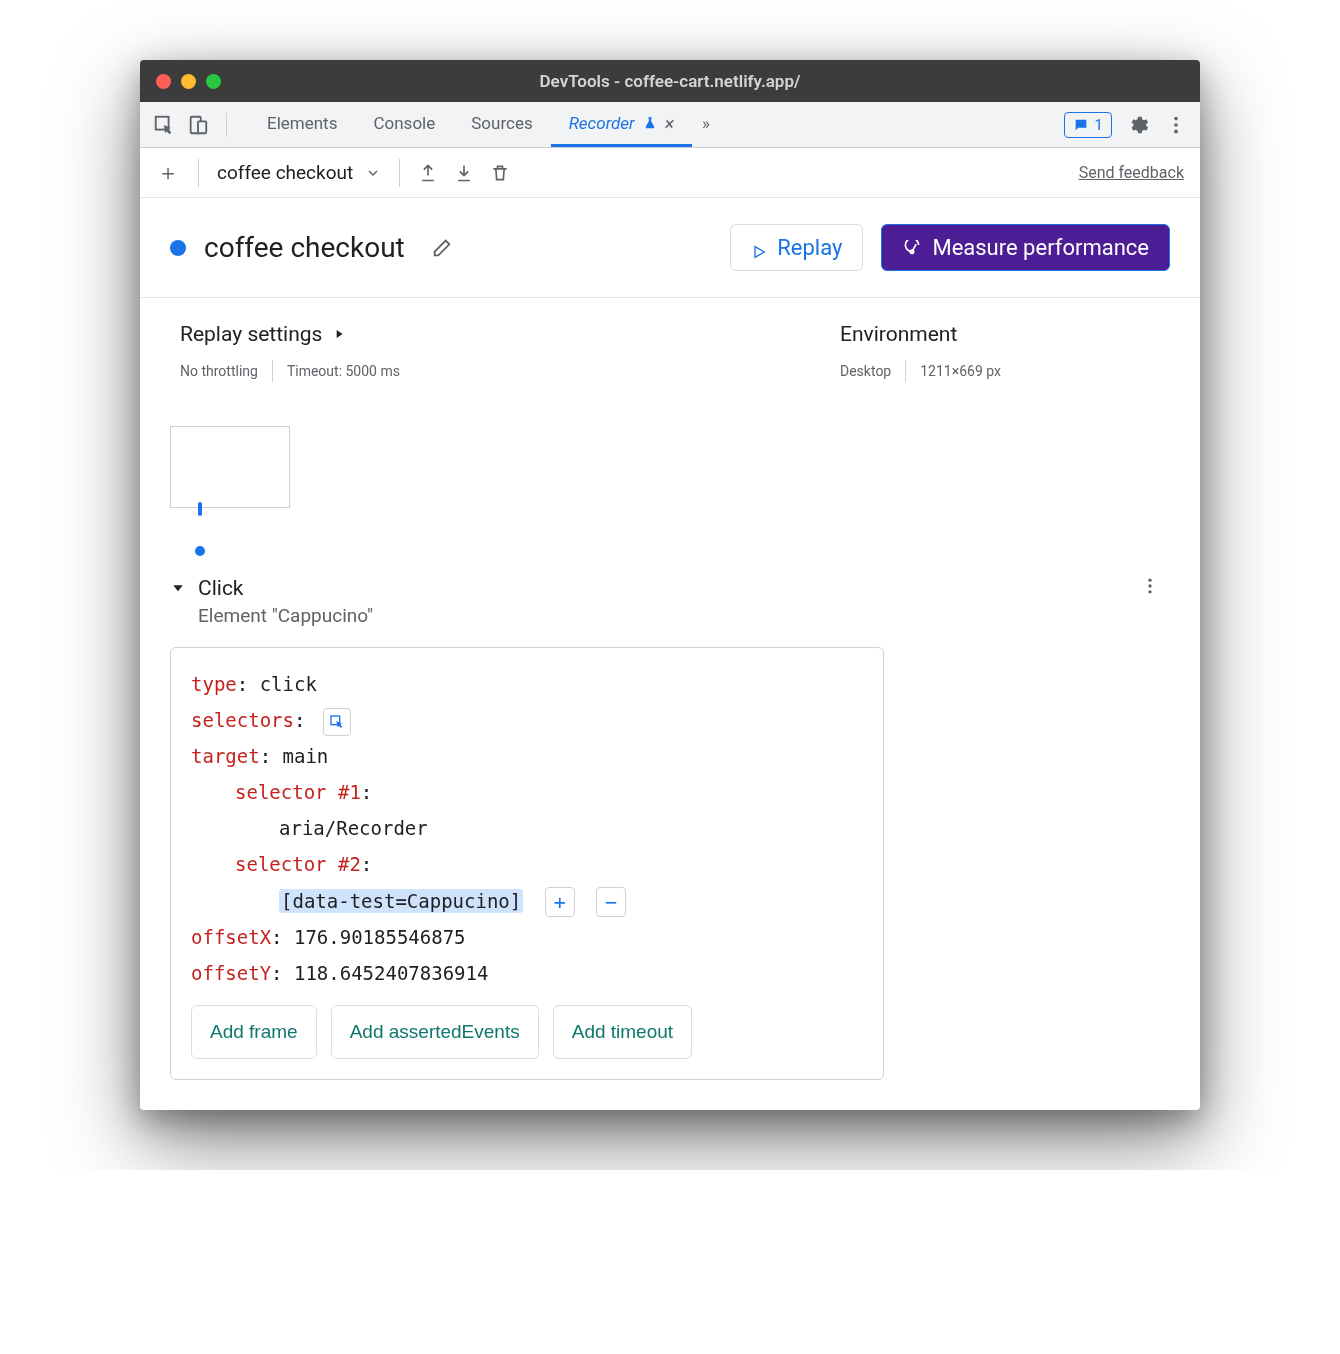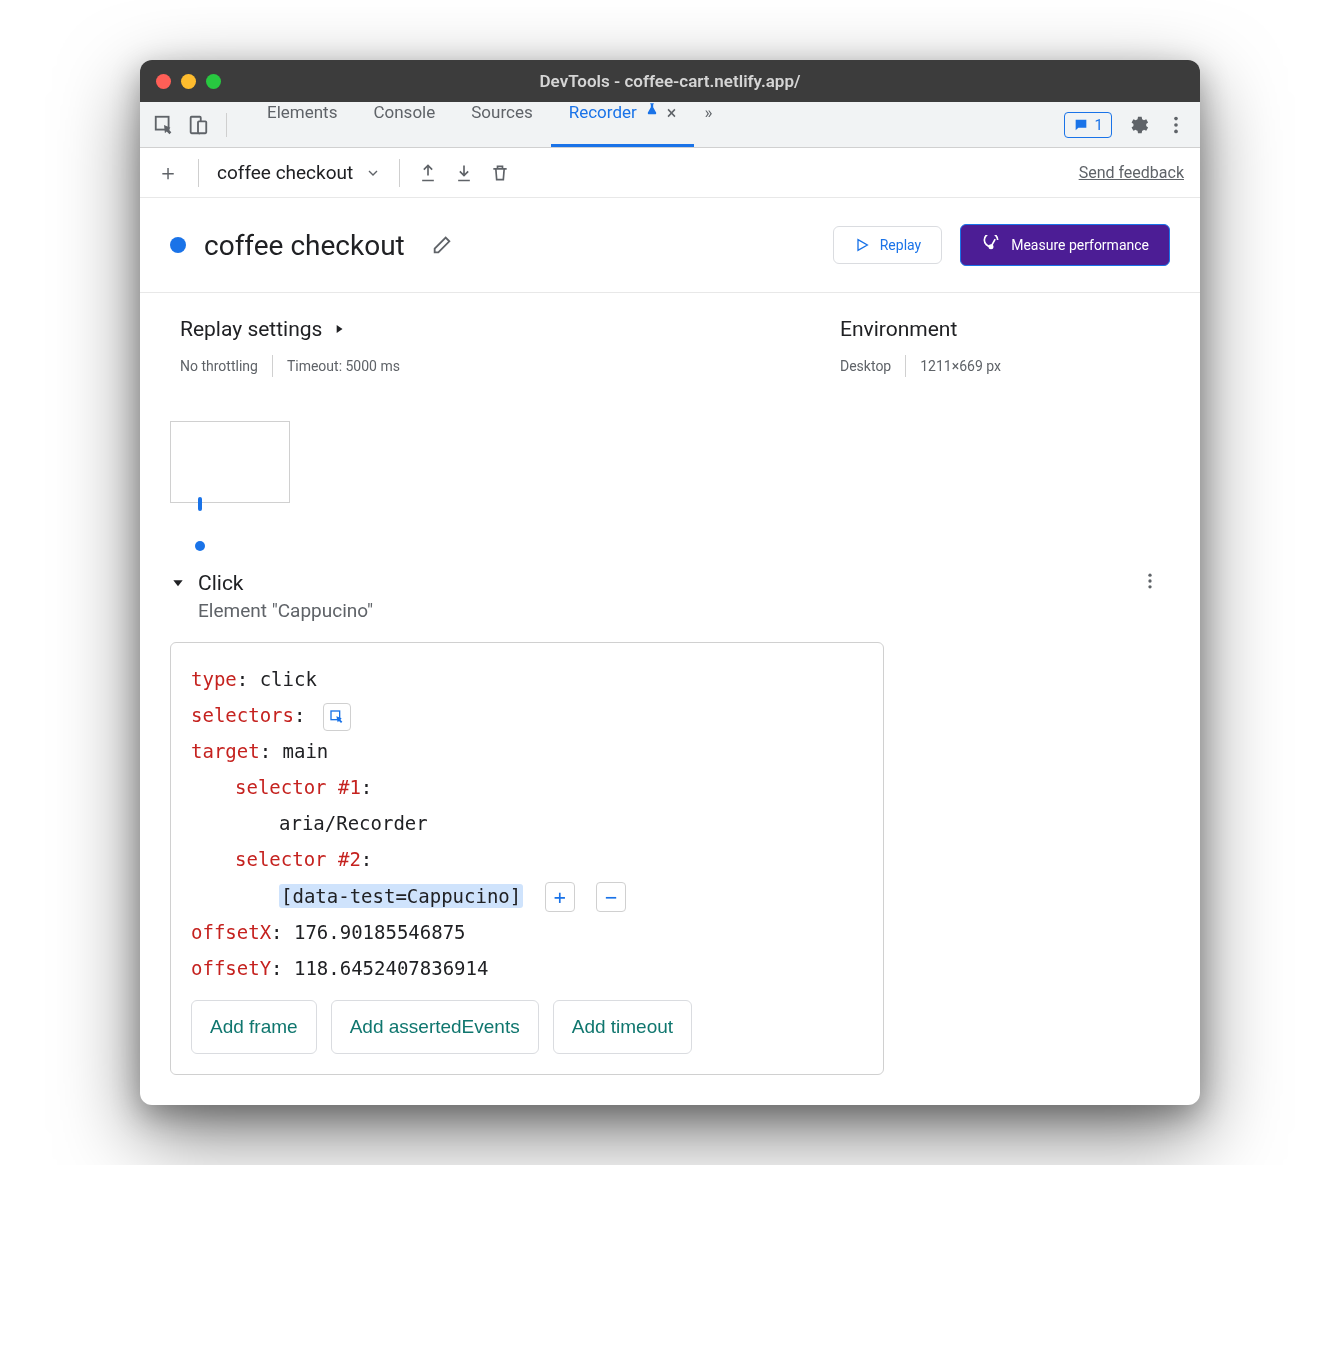--- a/index.html
+++ b/index.html
@@ -7,21 +7,21 @@
   font-family: -apple-system, BlinkMacSystemFont, "Segoe UI", Roboto, sans-serif;
   background: #fff;
   display: flex;
   justify-content: center;
   align-items: flex-start;
   padding: 60px 40px;
 }
 .window {
   width: 1060px;
   background: #fff;
-  border-radius: 12px;
+  border-radius: 4px;
   overflow: hidden;
   box-shadow: 0 30px 80px rgba(0,0,0,0.5), 0 10px 30px rgba(0,0,0,0.3);
 }
 .titlebar {
   background: #3c3c3c;
   height: 42px;
   display: flex;
   align-items: center;
   padding: 0 16px;
   position: relative;
@@ -50,30 +50,31 @@
   gap: 4px;
 }
 .tb-left { display: flex; align-items: center; gap: 10px; padding-right: 12px; }
 .tb-icon { width: 24px; height: 24px; display: flex; align-items: center; justify-content: center; color: #5f6368; cursor: pointer; }
 .divider { width: 1px; height: 24px; background: #cfcfcf; margin: 0 6px; }
 .tabs { display: flex; align-items: center; height: 100%; }
 .tab {
   padding: 0 18px;
   height: 100%;
   display: flex;
-  align-items: flex-start;
+  align-items: center;
   gap: 8px;
   color: #5f6368;
   font-size: 17px;
   cursor: pointer;
   border-bottom: 3px solid transparent;
 }
 .tab.active {
   color: #1a73e8;
   border-bottom-color: #1a73e8;
+  font-style: italic;
 }
 .tab .closex { font-size: 18px; color: #5f6368; }
 .tb-right { margin-left: auto; display: flex; align-items: center; gap: 14px; }
 .msg-badge {
   display: flex; align-items: center; gap: 6px;
   border: 1px solid #1a73e8; border-radius: 4px;
   padding: 3px 8px; color: #1a73e8; font-size: 15px;
 }
 .toolbar2 {
   display: flex;
@@ -90,23 +91,23 @@
 .send-fb { margin-left:auto; color:#5f6368; text-decoration: underline; font-size:16px; }
 
 .hdr-row {
   display:flex; align-items:center; padding: 26px 30px 26px 30px; gap: 18px;
 }
 .bluedot { width: 16px; height:16px; border-radius:50%; background:#1a73e8; flex-shrink:0;}
 .rec-title { font-size: 28px; font-weight:400; color:#202124; }
 .pencil { color:#5f6368; margin-left:8px; }
 .spacer { flex: 1; }
 .btn {
-  display:flex; align-items:center; gap:10px;
+  display:flex; align-items:flex-end; gap:10px;
   border: 1px solid #dadce0; border-radius: 6px;
-  padding: 10px 20px; font-size: 14px; cursor:pointer;
+  padding: 10px 20px; font-size: 22px; cursor:pointer;
   color:#1a73e8; background:#fff;
 }
 .btn.primary { background:#4c1d95; color:#fff; border-color:#1a73e8; }
 
 .divline { height:1px; background:#e8e8e8; }
 
 .settings-row { display:flex; padding: 24px 40px 30px; }
 .sg-col { flex:1; }
 .sg-title { font-size:21px; color:#202124; display:flex; align-items:center; gap:10px; margin-bottom:14px;}
 .sg-vals { display:flex; gap:14px; color:#5f6368; font-size:14px; align-items:center;}

